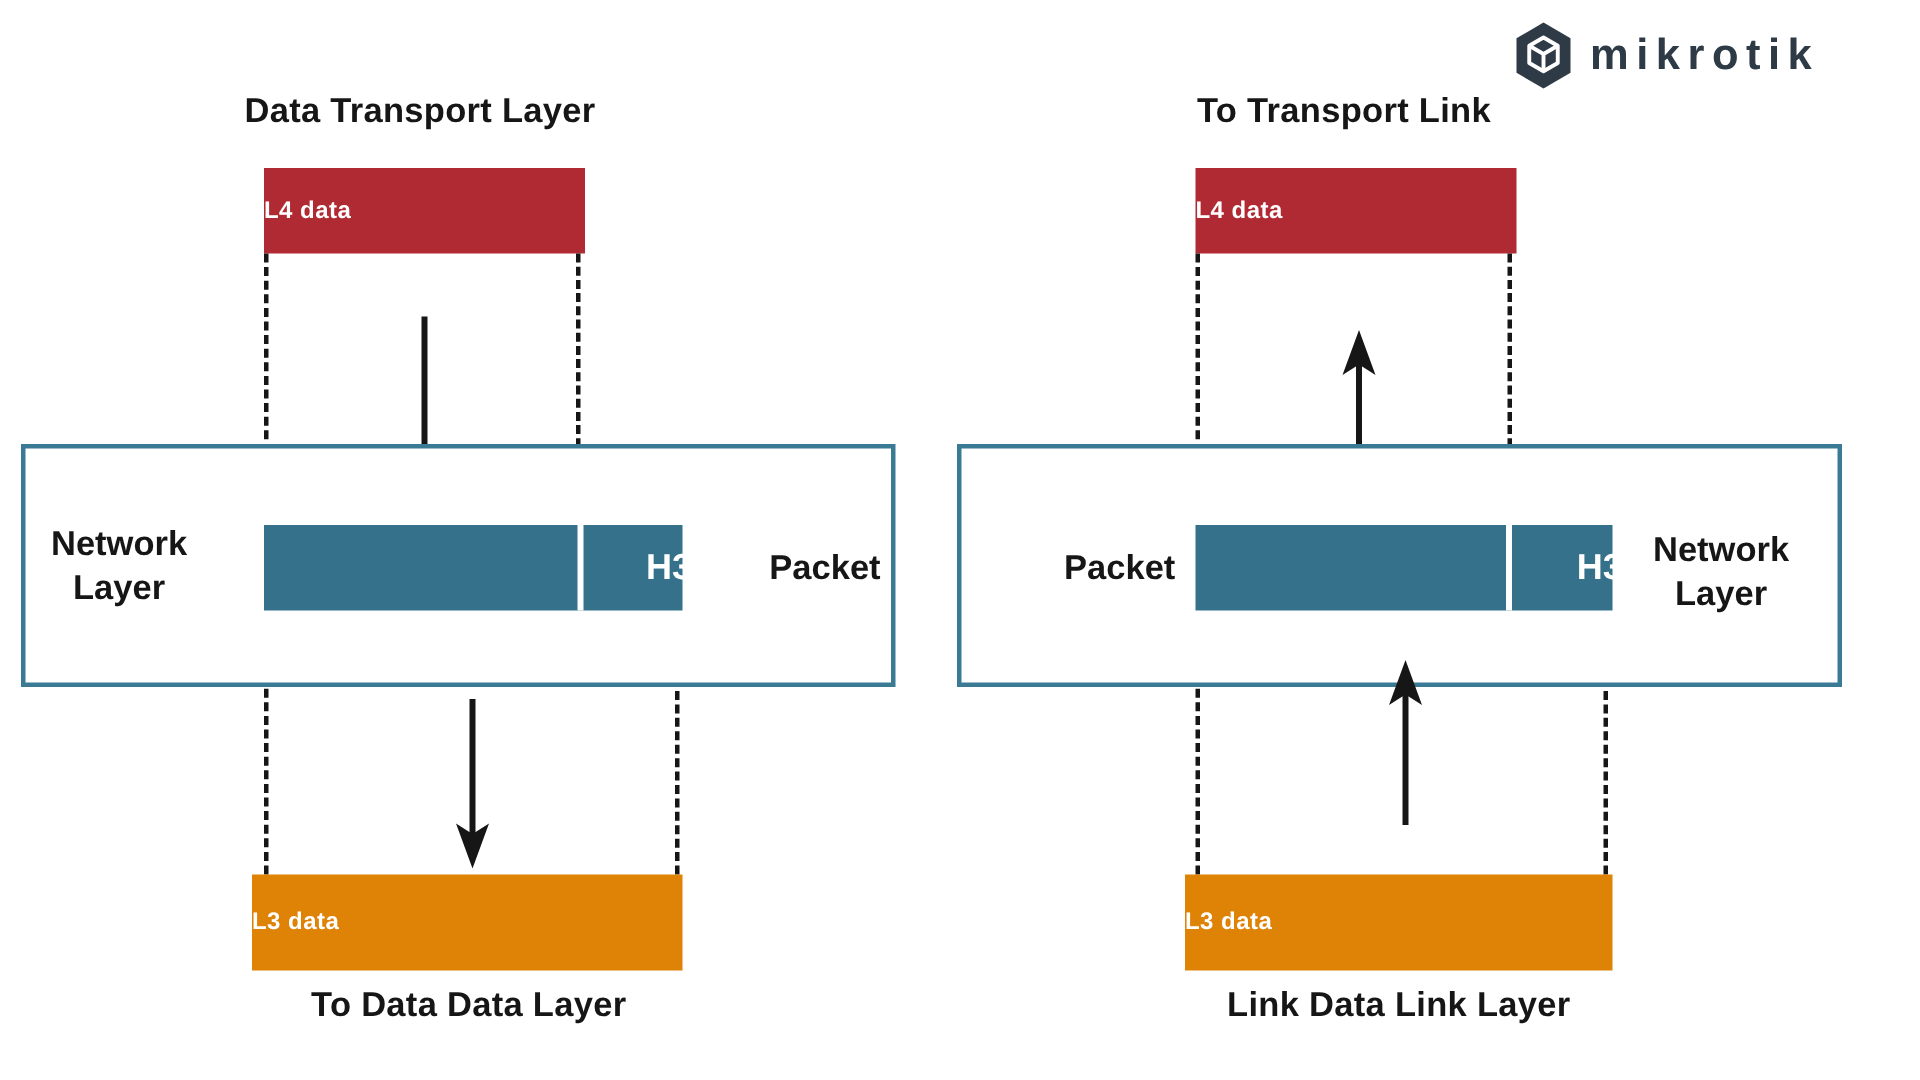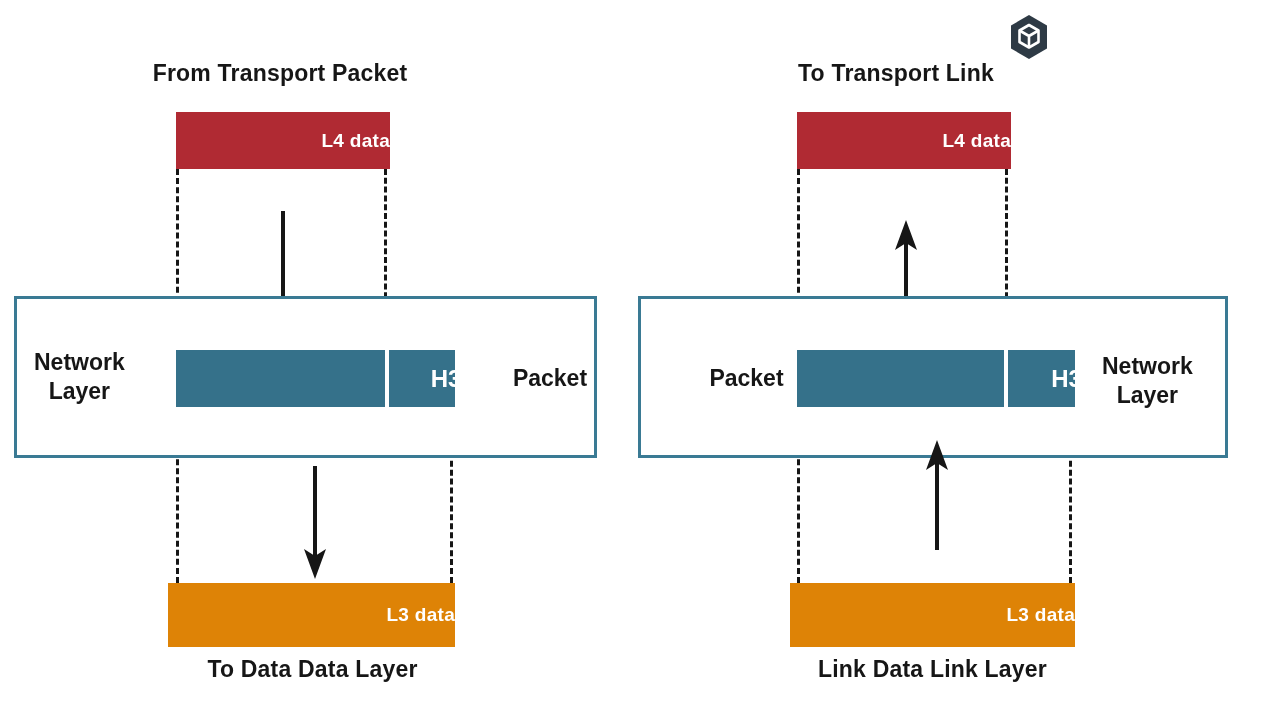--- a/index.html
+++ b/index.html
@@ -10,22 +10,22 @@
   html,body{background:#ffffff;}
   .canvas{
     position:relative;width:1280px;height:720px;background:#ffffff;overflow:hidden;
     font-family:"Liberation Sans", sans-serif;color:var(--ink);
   }
   .abs{position:absolute;}
   .flow-title{
     font-size:23px;font-weight:700;text-align:center;letter-spacing:.2px;color:var(--ink);
   }
   .data-box{
-    display:flex;align-items:center;justify-content:flex-end;
-    color:#ffffff;font-size:19px;font-weight:700;letter-spacing:.3px;
+    display:flex;align-items:center;justify-content:flex-start;
+    color:#ffffff;font-size:16px;font-weight:700;letter-spacing:.3px;
   }
   .l4-box{background:var(--l4);}
   .l3-box{background:var(--l3);}
   .layer-box{border:3px solid var(--box-border);background:#ffffff;}
   .layer-name{font-size:23px;font-weight:700;line-height:29px;color:var(--ink);}
   .layer-name span{display:block;text-align:center;}
   .packet-label{
     display:flex;align-items:center;justify-content:center;
     font-size:23px;font-weight:700;color:var(--ink);margin-left:24px;
   }
@@ -49,25 +49,26 @@
 <body>
 
 <div class="canvas">
 
   <div class="logo abs" style="left:1008px;top:14px;height:46px;">
     <svg width="42" height="46" viewBox="0 0 42 46">
       <path d="M21 1 L39 11.5 L39 34.5 L21 45 L3 34.5 L3 11.5 Z" fill="var(--brand)"></path>
       <path d="M21 11 L30.5 16.5 L30.5 28 L21 33.5 L11.5 28 L11.5 16.5 Z" fill="none" stroke="#ffffff" stroke-width="2.6" stroke-linejoin="round"></path>
       <path d="M11.5 16.5 L21 22 L30.5 16.5 M21 22 L21 33.5" fill="none" stroke="#ffffff" stroke-width="2.6" stroke-linejoin="round"></path>
     </svg>
+    <span class="logo-word">mikrotik</span>
   </div>
 
   <div>
 
-    <div class="flow-title abs" style="left:120px;top:60px;width:320px;">From Transport Packet</div>
+    <div class="flow-title abs" style="left:120px;top:60px;width:320px;">Data Transport Layer</div>
 
     <div class="data-box l4-box abs" style="left:176px;top:112px;width:214px;height:57px;">
       <span>L4 data</span>
     </div>
 
     <div class="dash abs" style="left:176px;top:169px;height:414px;"></div>
     <div class="dash abs" style="left:384px;top:169px;height:182px;"></div>
     <div class="dash abs" style="left:450px;top:407px;height:176px;"></div>
 
     <svg class="arrow abs" style="left:268px;top:209px;" width="30" height="126" viewBox="0 0 30 126">

